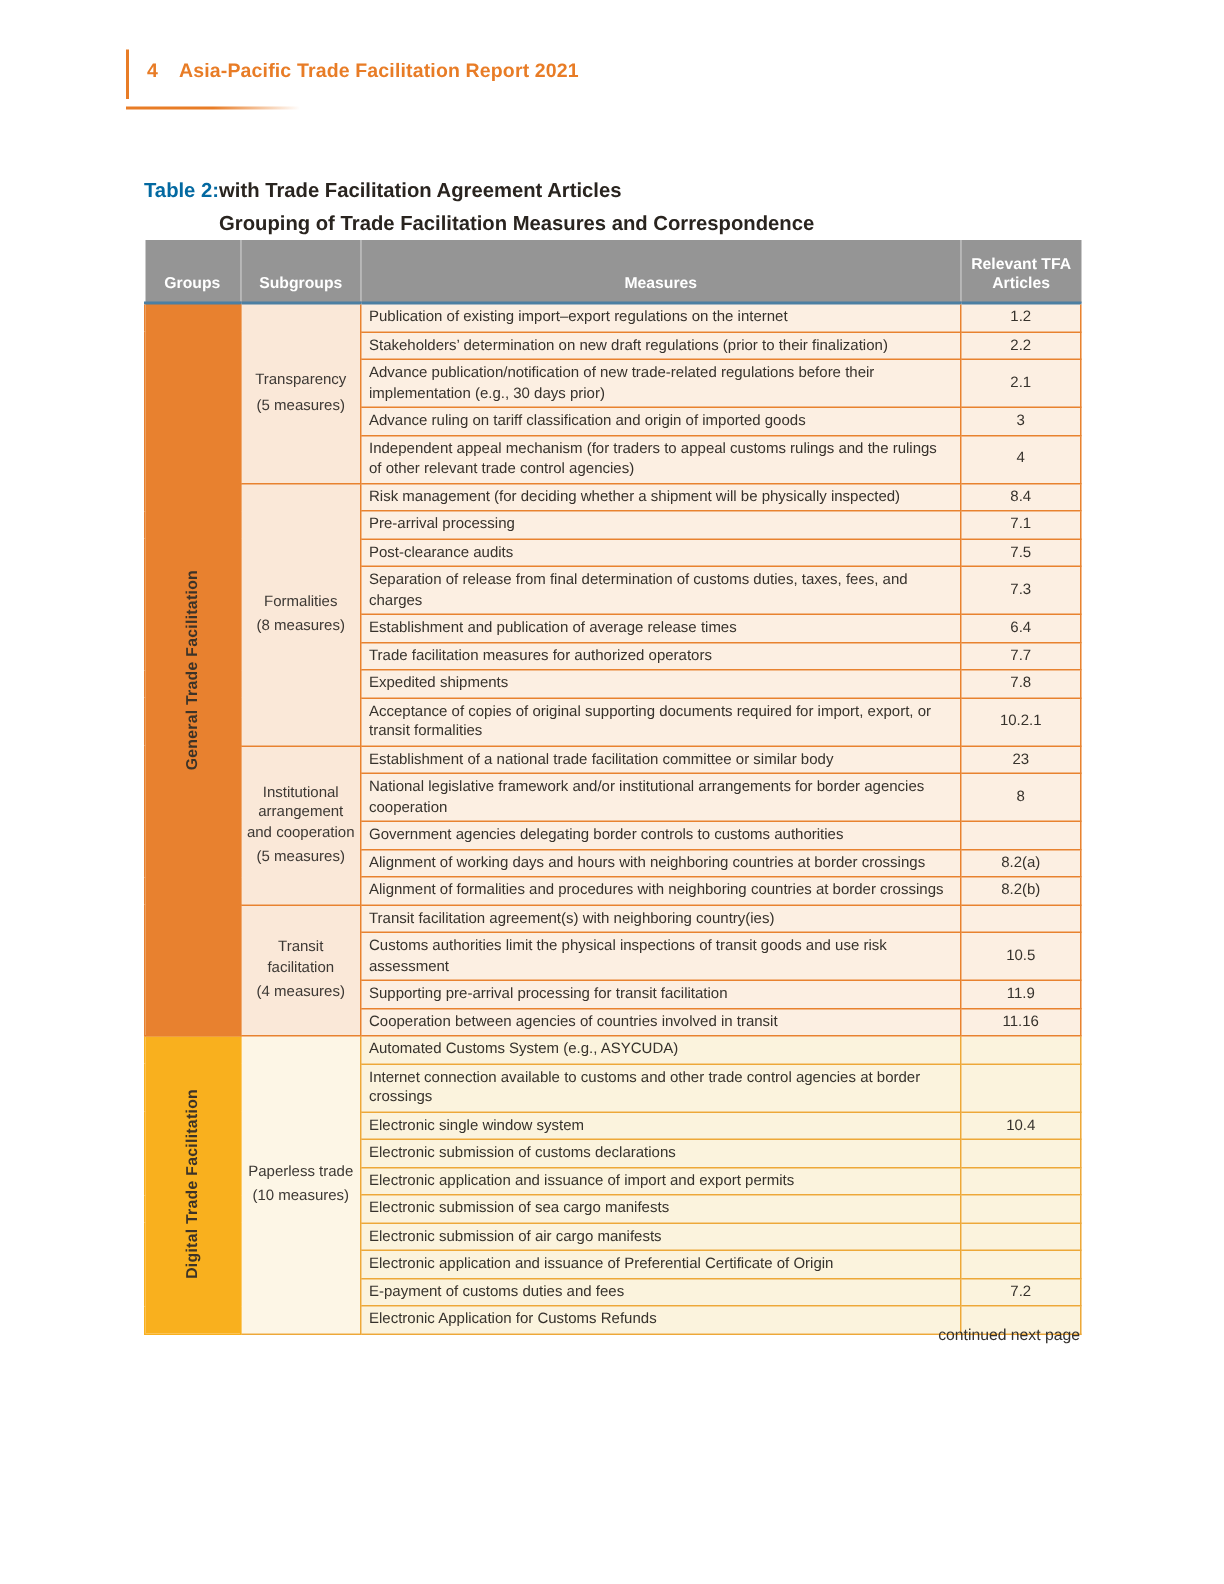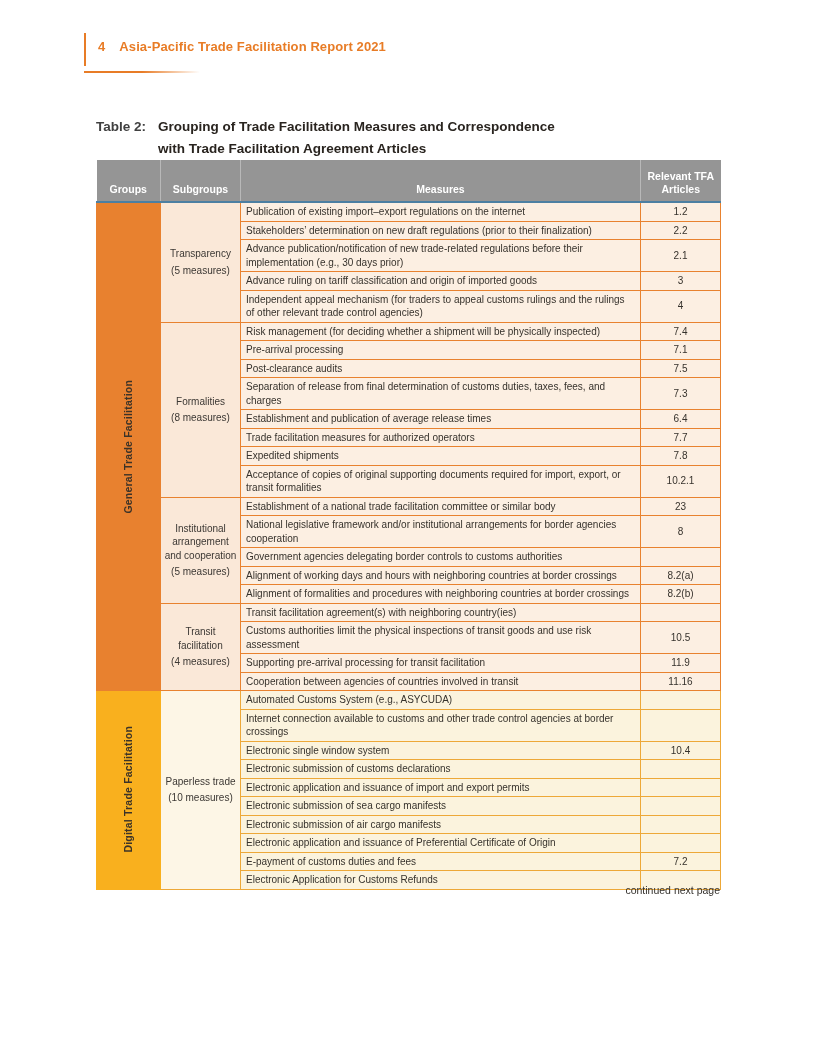--- a/index.html
+++ b/index.html
@@ -21,21 +21,21 @@
   .header-rule{
     position:absolute;left:84px;top:71px;width:116px;height:2px;
     background:linear-gradient(to right,#E87C26 50%,rgba(232,124,38,0));
   }
 
   
   .table-title{
     position:absolute;left:96px;top:116px;display:flex;
     font-size:13.5px;font-weight:bold;color:#29241F;line-height:1.65;
   }
-  .table-title .tlabel{color:#404040;margin-right:12px;white-space:nowrap;}
+  .table-title .tlabel{color:#0369a1;white-space:nowrap;}
 
   
   table.tfa{
     position:absolute;left:96px;top:160px;width:624px;
     border-collapse:collapse;table-layout:fixed;
   }
   table.tfa col.c-groups{width:64px;}
   table.tfa col.c-subgroups{width:80px;}
   table.tfa col.c-measures{width:400px;}
   table.tfa col.c-tfa{width:80px;}
@@ -84,22 +84,22 @@
     <div class="hdr-line">
       <span>4</span>
       <span>Asia-Pacific Trade Facilitation Report 2021</span>
     </div>
   </div>
   <div class="header-rule"></div>
 
   <div class="table-title">
     <span class="tlabel">Table 2:</span>
     <div class="tlines">
+      <div>with Trade Facilitation Agreement Articles</div>
       <div>Grouping of Trade Facilitation Measures and Correspondence</div>
-      <div>with Trade Facilitation Agreement Articles</div>
     </div>
   </div>
 
   <table class="tfa">
     <colgroup>
       <col class="c-groups">
         <col class="c-subgroups">
         <col class="c-measures">
         <col class="c-tfa">
     </colgroup>
@@ -138,21 +138,21 @@
         <tr style="--bg: #FCEFE2; --sbg: #FAE8D8; --gbg: #E8812F; --border: #E8822F;">
           <td class="measure-cell">Independent appeal mechanism (for traders to appeal customs rulings and the rulings of other relevant trade control agencies)</td>
           <td class="article-cell">4</td>
         </tr>
         <tr style="--bg: #FCEFE2; --sbg: #FAE8D8; --gbg: #E8812F; --border: #E8822F;">
           <td rowspan="8" class="subgroup-cell">
             <span class="sg-name">Formalities</span>
             <span class="sg-count">(8 measures)</span>
           </td>
           <td class="measure-cell">Risk management (for deciding whether a shipment will be physically inspected)</td>
-          <td class="article-cell">7.4</td>
+          <td class="article-cell">8.4</td>
         </tr>
         <tr style="--bg: #FCEFE2; --sbg: #FAE8D8; --gbg: #E8812F; --border: #E8822F;">
           <td class="measure-cell">Pre-arrival processing</td>
           <td class="article-cell">7.1</td>
         </tr>
         <tr style="--bg: #FCEFE2; --sbg: #FAE8D8; --gbg: #E8812F; --border: #E8822F;">
           <td class="measure-cell">Post-clearance audits</td>
           <td class="article-cell">7.5</td>
         </tr>
         <tr style="--bg: #FCEFE2; --sbg: #FAE8D8; --gbg: #E8812F; --border: #E8822F;">

